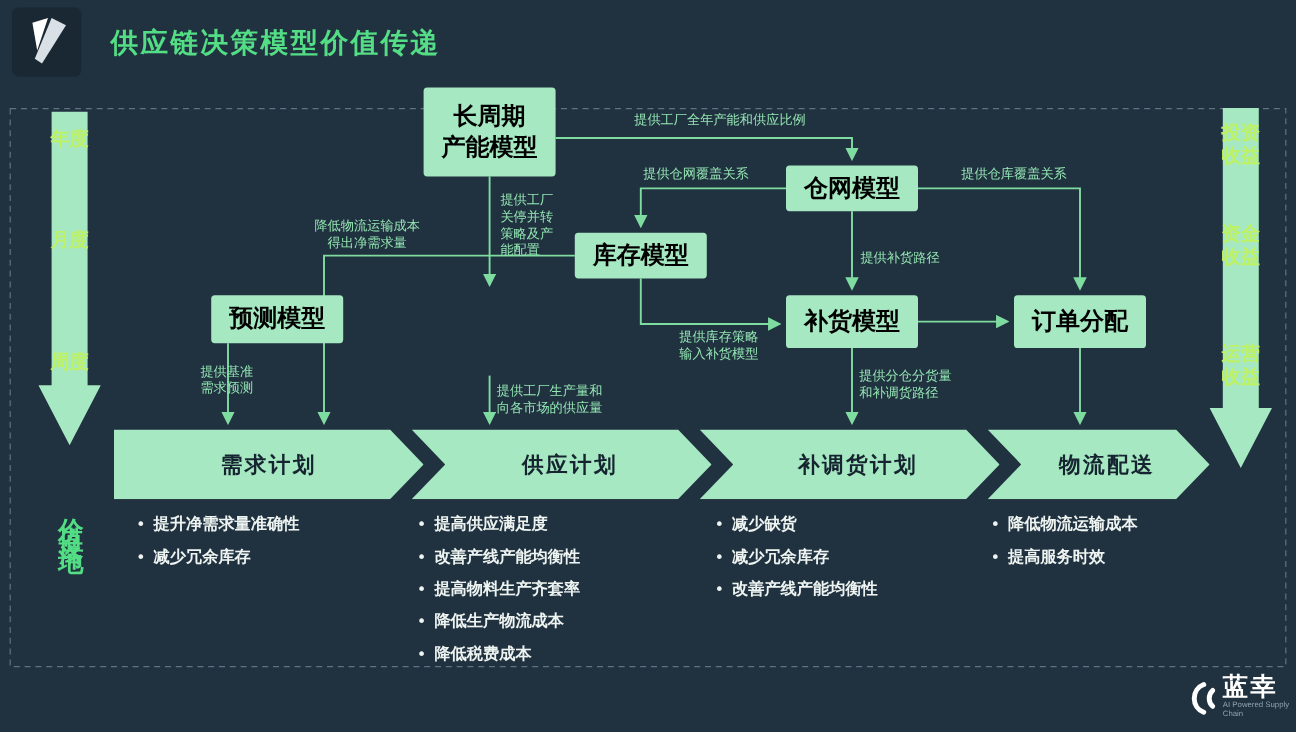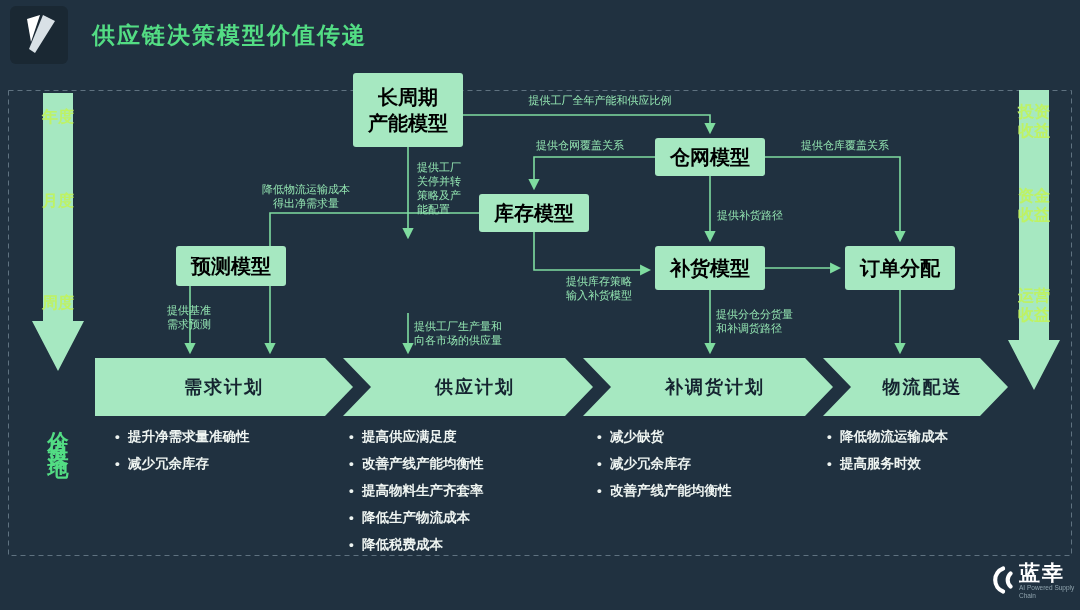--- a/index.html
+++ b/index.html
@@ -47,21 +47,21 @@
     position:absolute;left:0;width:100%;text-align:center;
     color:#bef264;font-size:16px;font-weight:bold;line-height:19px;
   }
   .value-landing{
     position:absolute;left:44px;top:414px;
     writing-mode:vertical-rl;text-orientation:upright;
     color:#53dd84;font-size:21px;font-weight:bold;letter-spacing:9px;z-index:3;
   }
   
   .footer-logo{
-    position:absolute;left:985px;top:562px;display:flex;align-items:flex-start;gap:6px;z-index:3;
+    position:absolute;left:985px;top:562px;display:flex;align-items:flex-end;gap:6px;z-index:3;
   }
   .footer-logo .brand{color:#ffffff;font-size:21px;font-weight:bold;letter-spacing:2px;line-height:22px;}
   .footer-logo .tagline{color:#8fa3ad;font-size:6.5px;line-height:8px;}
   svg{display:block;}
 </style>
 </head>
 <body>
 
 <div id="canvas">
 

